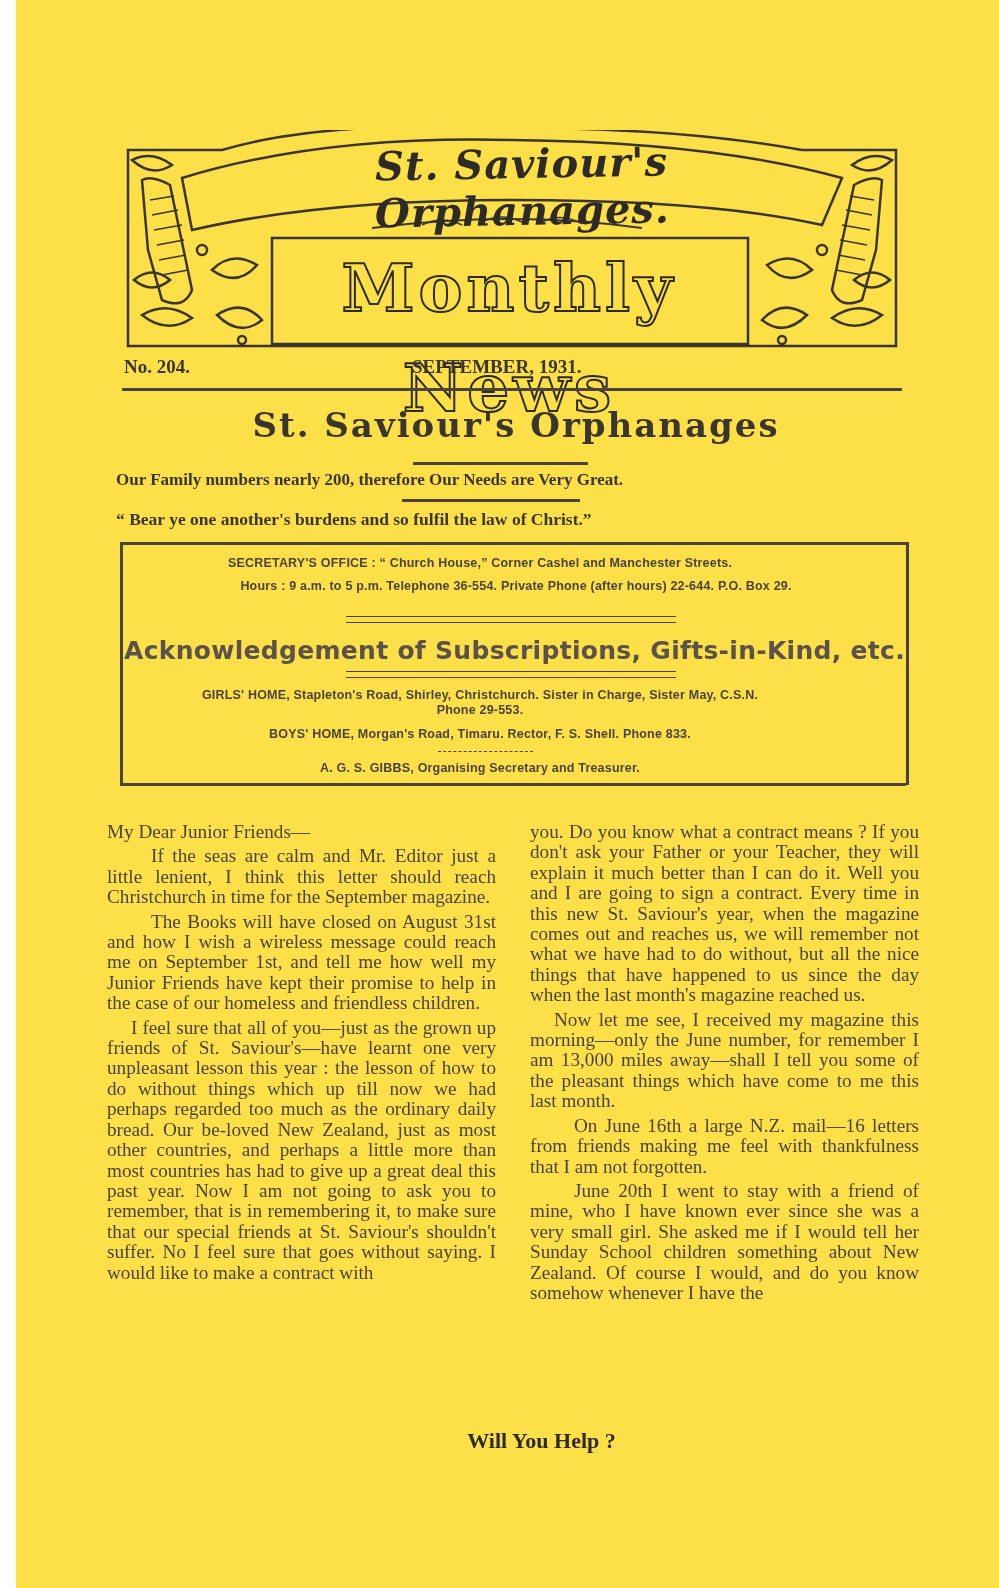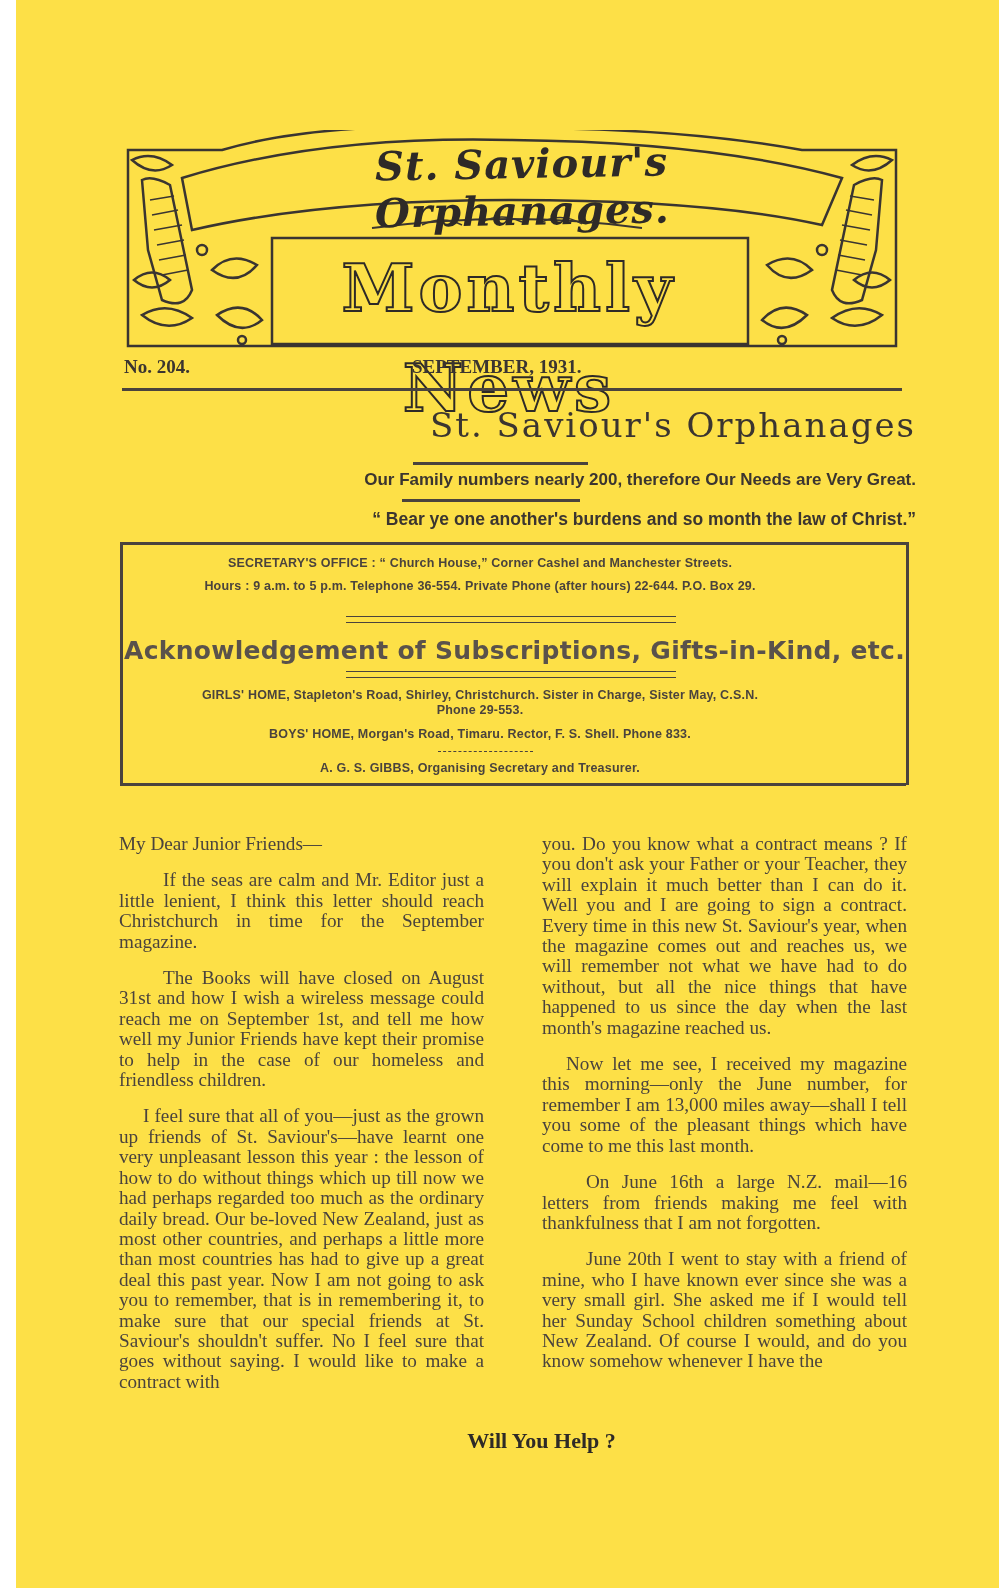--- a/index.html
+++ b/index.html
@@ -35,28 +35,28 @@
     .issue-row {
       position: absolute; left: 106px; top: 356px; width: 780px;
       font-family: "Liberation Serif", serif; font-weight: bold; font-size: 19px; color: #3b3530;
     }
     .issue-no { position: absolute; left: 2px; top: 0; text-align: right; }
     .issue-date { position: absolute; left: 290px; top: 0; }
     .rule-thick {
       position: absolute; left: 106px; width: 780px; height: 3px; background: #4a433d;
     }
     .org-title {
-      position: absolute; left: 100px; top: 405px; width: 800px; text-align: right;
-      font-family: "DejaVu Serif", serif; font-weight: normal; font-size: 34px; letter-spacing: 2px;
+      position: absolute; left: 100px; top: 405px; width: 800px; text-align: center;
+      font-family: "DejaVu Serif", serif; font-weight: bold; font-size: 34px; letter-spacing: 2px;
       color: #3b3530;
     }
     .short-rule { position: absolute; height: 3px; background: #4a433d; }
     .center-line {
-      position: absolute; left: 100px; width: 800px; text-align: right;
-      font-family: Liberation Sans, sans-serif; font-weight: bold; color: #3b3530;
+      position: absolute; left: 100px; width: 800px; text-align: left;
+      font-family: Liberation Serif, serif; font-weight: bold; color: #3b3530;
     }
     
     .info-box {
       position: absolute; left: 104px; top: 542px; width: 783px; height: 240px;
       border-left: 3px solid #4a433d; border-right: 3px solid #4a433d;
       border-top: 3px solid #4a433d;
     }
     .box-bottom-rule { position: absolute; left: 104px; top: 783px; width: 786px; height: 3px; background: #4a433d; }
     .info-line {
       position: absolute; left: 0; width: 714px; text-align: center;
@@ -76,21 +76,21 @@
       position: absolute; height: 0; border-top: 1px dashed #4a433d;
     }
     
     .col {
       position: absolute; top: 818px; width: 397px;
       font-family: "Liberation Serif", serif; font-size: 19.2px; line-height: 20.4px;
       color: #4a433d;
     }
     .col-left { left: 87px; }
     .col-right { left: 510px; }
-    .col p { margin: 16px; text-align: justify; text-align-last: left; }
+    .col p { margin: 4px; text-align: justify; text-align-last: left; }
     .col .salutation { margin-bottom: 0; }
     .col .indent-big { text-indent: 44px; }
     .col .indent-small { text-indent: 24px; }
     .col .noindent { text-indent: 0; }
     .footer-cta {
       position: absolute; left: 0; top: 1428px; width: 993px; text-align: center;
       font-family: "Liberation Serif", serif; font-weight: bold; font-size: 22px; color: #2e2a27; margin-left: 29px;
     }
   </style>
 </head>
@@ -142,25 +142,25 @@
     <span class="issue-no">No. 204.</span>
     <span class="issue-date">SEPTEMBER, 1931.</span>
   </div>
 
   <div class="rule-thick" style="top:388px;"></div>
 
   <div class="org-title">St. Saviour's Orphanages</div>
   <div class="short-rule" style="left:397px; top:462px; width:175px;"></div>
   <div class="center-line" style="top:470px; font-size:17px;">Our Family numbers nearly 200, therefore Our Needs are Very Great.</div>
   <div class="short-rule" style="left:386px; top:499px; width:178px;"></div>
-  <div class="center-line" style="top:509px; font-size:17.5px;">“ Bear ye one another's burdens and so month the law of Christ.”</div>
+  <div class="center-line" style="top:509px; font-size:17.5px;">“ Bear ye one another's burdens and so fulfil the law of Christ.”</div>
 
   <div class="info-box">
     <div class="info-line" style="top:11px;">SECRETARY'S OFFICE : “ Church House,” Corner Cashel and Manchester Streets.</div>
-    <div class="info-line" style="top:34px;">Hours : 9 a.m. to 5 p.m.   Telephone 36-554.   Private Phone (after hours) 22-644.   P.O. Box 29.</div>
+    <div class="info-line" style="top:34px;padding-left:36px;">Hours : 9 a.m. to 5 p.m.   Telephone 36-554.   Private Phone (after hours) 22-644.   P.O. Box 29.</div>
     <div class="double-rule" style="left:223px; top:71px; width:330px;"></div>
     <div class="ack-title">Acknowledgement of Subscriptions, Gifts-in-Kind, etc.</div>
     <div class="double-rule" style="left:223px; top:126px; width:330px;"></div>
     <div class="info-line" style="top:143px;">GIRLS' HOME, Stapleton's Road, Shirley, Christchurch.  Sister in Charge, Sister May, C.S.N.</div>
     <div class="info-line" style="top:158px;">Phone 29-553.</div>
     <div class="info-line" style="top:182px;">BOYS' HOME, Morgan's Road, Timaru.   Rector, F. S. Shell.   Phone 833.</div>
     <div class="dash-rule" style="left:315px; top:206px; width:95px;"></div>
     <div class="info-line" style="top:216px;">A. G. S. GIBBS, Organising Secretary and Treasurer.</div>
   </div>
   <div class="box-bottom-rule"></div>

